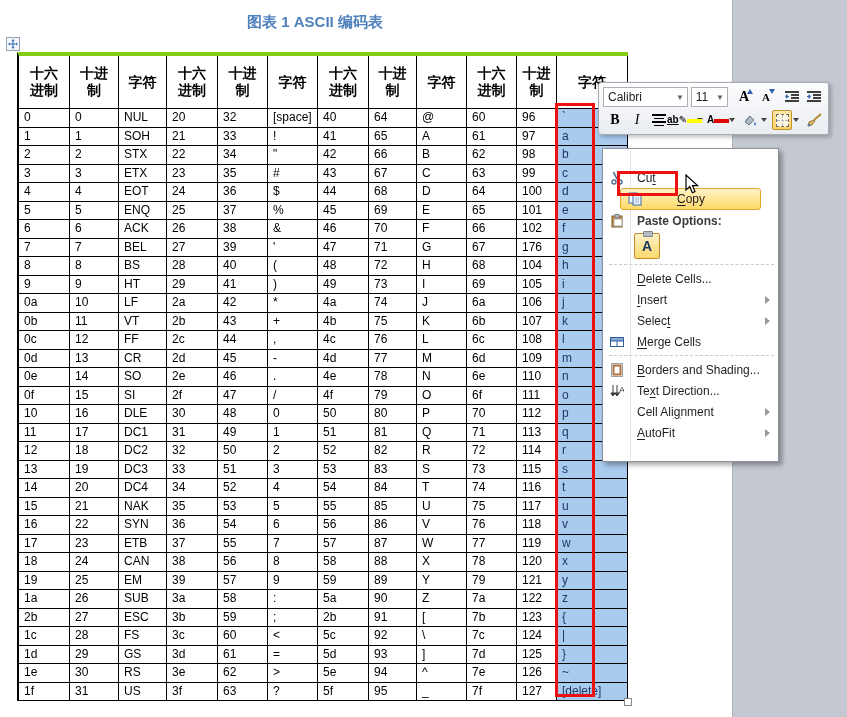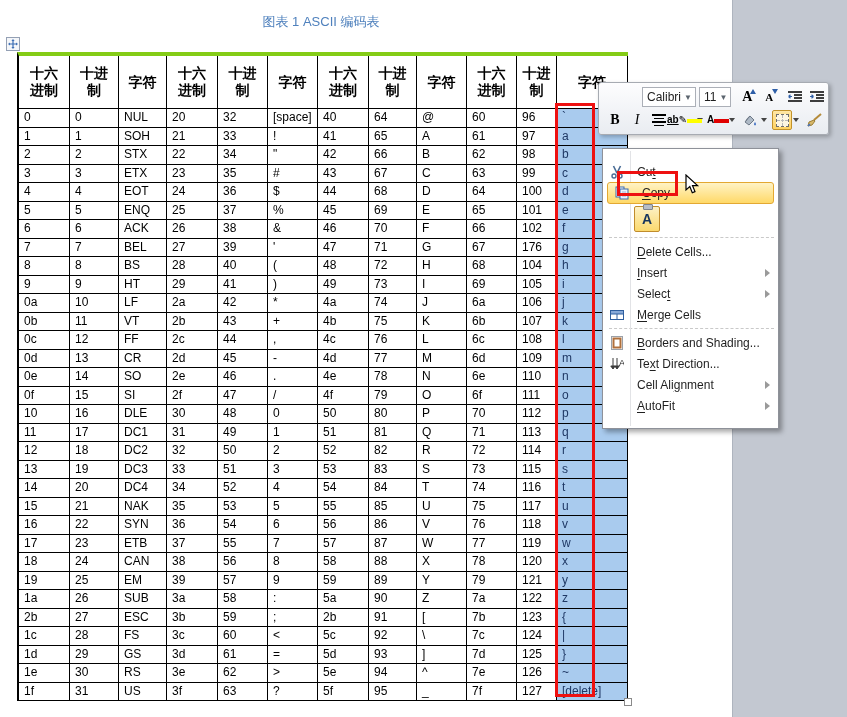--- a/index.html
+++ b/index.html
@@ -5,21 +5,21 @@
   * { margin:0; padding:0; box-sizing:border-box; }
   html,body { width:847px; height:717px; }
   body { font-family:"Liberation Sans","DejaVu Sans",sans-serif; background:#fff; position:relative; overflow:hidden; }
 
   #stage { position:absolute; inset:0; width:847px; height:717px; background:#fff; }
 
   .gray-strip { position:absolute; left:732px; top:0; width:115px; height:717px;
     background:#c3c8d1; border-left:1px solid #aeb4be; z-index:1; }
 
   .doc-title { position:absolute; left:0; top:13px; width:630px; text-align:center;
-    font-size:13px; font-weight:normal; color:#4f81bd; z-index:2;margin-left:6px; }
+    font-size:15px; font-weight:bold; color:#4f81bd; z-index:2; }
 
   .move-handle { position:absolute; left:6px; top:37px; width:14px; height:14px;
     background:#f4f6f9; border:1px solid #94a0b4; display:flex; align-items:center;
     justify-content:center; z-index:2; }
 
   
   .ascii-table { position:absolute; left:17px; top:52px; display:grid;
     grid-template-columns:51px 49px 48px 51px 50px 50px 51px 48px 50px 50px 40px 71px;
     grid-template-rows:53px; grid-auto-rows:18.5px;
     border-left:2px solid #000; border-top:4px solid #84cc16; background:#fff; z-index:3; }
@@ -40,21 +40,21 @@
 
   
   .mtb { position:absolute; left:598px; top:82px; width:231px; height:53px;
     background:linear-gradient(#fdfdfe,#e9ecf1); border:1px solid #a7abb2;
     border-radius:3px; box-shadow:2px 2px 4px rgba(0,0,0,.25); z-index:20;
     padding:3px 4px; display:flex; flex-direction:column; justify-content:space-between; }
   .mtb-row { display:flex; align-items:center; height:22px; }
   .combo { background:#fff; border:1px solid #abafb7; height:20px; display:flex;
     align-items:center; font-size:12px; padding-left:4px; color:#1e1e1e; }
   .combo .dd { margin-left:auto; font-size:8px; color:#5b646e; padding:0 3px; }
-  .font-combo { width:92px;margin-left:39px; }
+  .font-combo { width:92px; }
   .size-combo { width:40px; margin-left:3px; }
   .tbtn { height:20px; min-width:20px; display:flex; align-items:center; justify-content:center;
     border-radius:2px; position:relative; margin-left:2px; }
   .gfA { font-family:"Liberation Serif",serif; font-weight:bold; font-size:14px; }
   .gfA.sm { font-size:11px; }
   .tri { width:0; height:0; position:absolute; right:1px; top:2px; }
   .tri.up { border-left:3.5px solid transparent; border-right:3.5px solid transparent; border-bottom:5px solid #2f5fa8; }
   .tri.dn { border-left:3.5px solid transparent; border-right:3.5px solid transparent; border-top:5px solid #2f5fa8; }
   .bold-btn { font-family:"Liberation Serif",serif; font-weight:bold; font-size:14px; }
   .italic-btn { font-family:"Liberation Serif",serif; font-style:italic; font-size:14px; }
@@ -66,29 +66,29 @@
   .border-btn { background:linear-gradient(#ffe7a6,#ffd263); border:1px solid #c2922b; }
   .dotted-sq { width:13px; height:13px; border:1px dashed #6f6f6f; position:relative; background:#fdf6e3; }
   .dotted-sq:before { content:""; position:absolute; left:50%; top:0; bottom:0; border-left:1px dashed #b9b9b9; }
   .dotted-sq:after { content:""; position:absolute; top:50%; left:0; right:0; border-top:1px dashed #b9b9b9; }
   .align-icon { display:flex; flex-direction:column; gap:2px; }
   .align-icon i { display:block; height:1.5px; background:#000; }
 
   
   .ctx-menu { position:absolute; left:602px; top:148px; width:177px;
     background:#fff; border:1px solid #8e9199; box-shadow:3px 3px 5px rgba(0,0,0,.35);
-    z-index:20; padding:12px 0; }
+    z-index:20; padding:18px 0; }
   .ctx-menu .gutter-line { position:absolute; left:27px; top:2px; bottom:2px;
     width:1px; background:#e2e3e6; }
   .mi { height:21px; display:flex; align-items:center; position:relative; font-size:12px; color:#1f1f1f; }
   .mi .mic { width:27px; display:flex; align-items:center; justify-content:center; flex:0 0 27px; }
   .mi .lbl { padding-left:7px; white-space:nowrap; }
   .mi .lbl u { text-underline-offset:2px; }
   .mi.hl { background:linear-gradient(#fff3c6,#ffd968); border:1px solid #e3a832;
-    border-radius:3px; margin:0 4px; height:22px; }
+    border-radius:3px; margin:0 17px; height:22px;gap:22px; }
   .mi.hdr .lbl { font-weight:bold; color:#3b3b3b; }
   .sub-arrow { position:absolute; right:8px; width:0; height:0;
     border-top:4px solid transparent; border-bottom:4px solid transparent; border-left:5px solid #9a9a9a; }
   .msep { border-top:1px dashed #c9c9c9; margin:3px 4px 3px 6px; height:0; }
   .paste-a-row { height:30px; display:flex; align-items:center; padding-left:31px; }
   .paste-a { width:26px; height:26px; background:linear-gradient(#fdf1c5,#fbd96e);
     border:1px solid #c08c2c; border-radius:2px; display:flex; align-items:center;
     justify-content:center; font-weight:bold; font-size:14px; color:#17365d; position:relative; }
   .paste-a:before { content:""; position:absolute; top:-3px; left:8px; width:8px; height:4px;
     background:#b7bdc6; border:1px solid #7e848c; border-radius:1px; }
@@ -640,20 +640,30 @@
       <div class="mi hl">
         <span class="mic">
           <svg width="14" height="14">
             <rect x="1" y="1" width="8" height="10" fill="#fff" stroke="#3a6aad"></rect>
             <rect x="5" y="3" width="8" height="10" fill="#eaf1fb" stroke="#3a6aad"></rect>
             <path d="M7 6 h4 M7 8 h4 M7 10 h4" stroke="#9db8d9"></path>
           </svg>
         </span>
         <span class="lbl"><u>C</u>opy</span>
       </div>
+      <div class="mi hdr">
+        <span class="mic">
+          <svg width="14" height="14">
+            <rect x="2" y="2" width="10" height="11" fill="#c98f3d" stroke="#7a5a20"></rect>
+            <rect x="5" y="0.5" width="4" height="3" fill="#b7bdc6" stroke="#7e848c"></rect>
+            <rect x="4" y="5" width="8" height="7" fill="#fff" stroke="#a8a8a8"></rect>
+          </svg>
+        </span>
+        <span class="lbl">Paste Options:</span>
+      </div>
       <div class="paste-a-row">
         <div class="paste-a">A</div>
       </div>
       <div class="msep"></div>
       <div class="mi">
         <span class="mic"></span>
         <span class="lbl"><u>D</u>elete Cells...</span>
       </div>
       <div class="mi">
         <span class="mic"></span>

